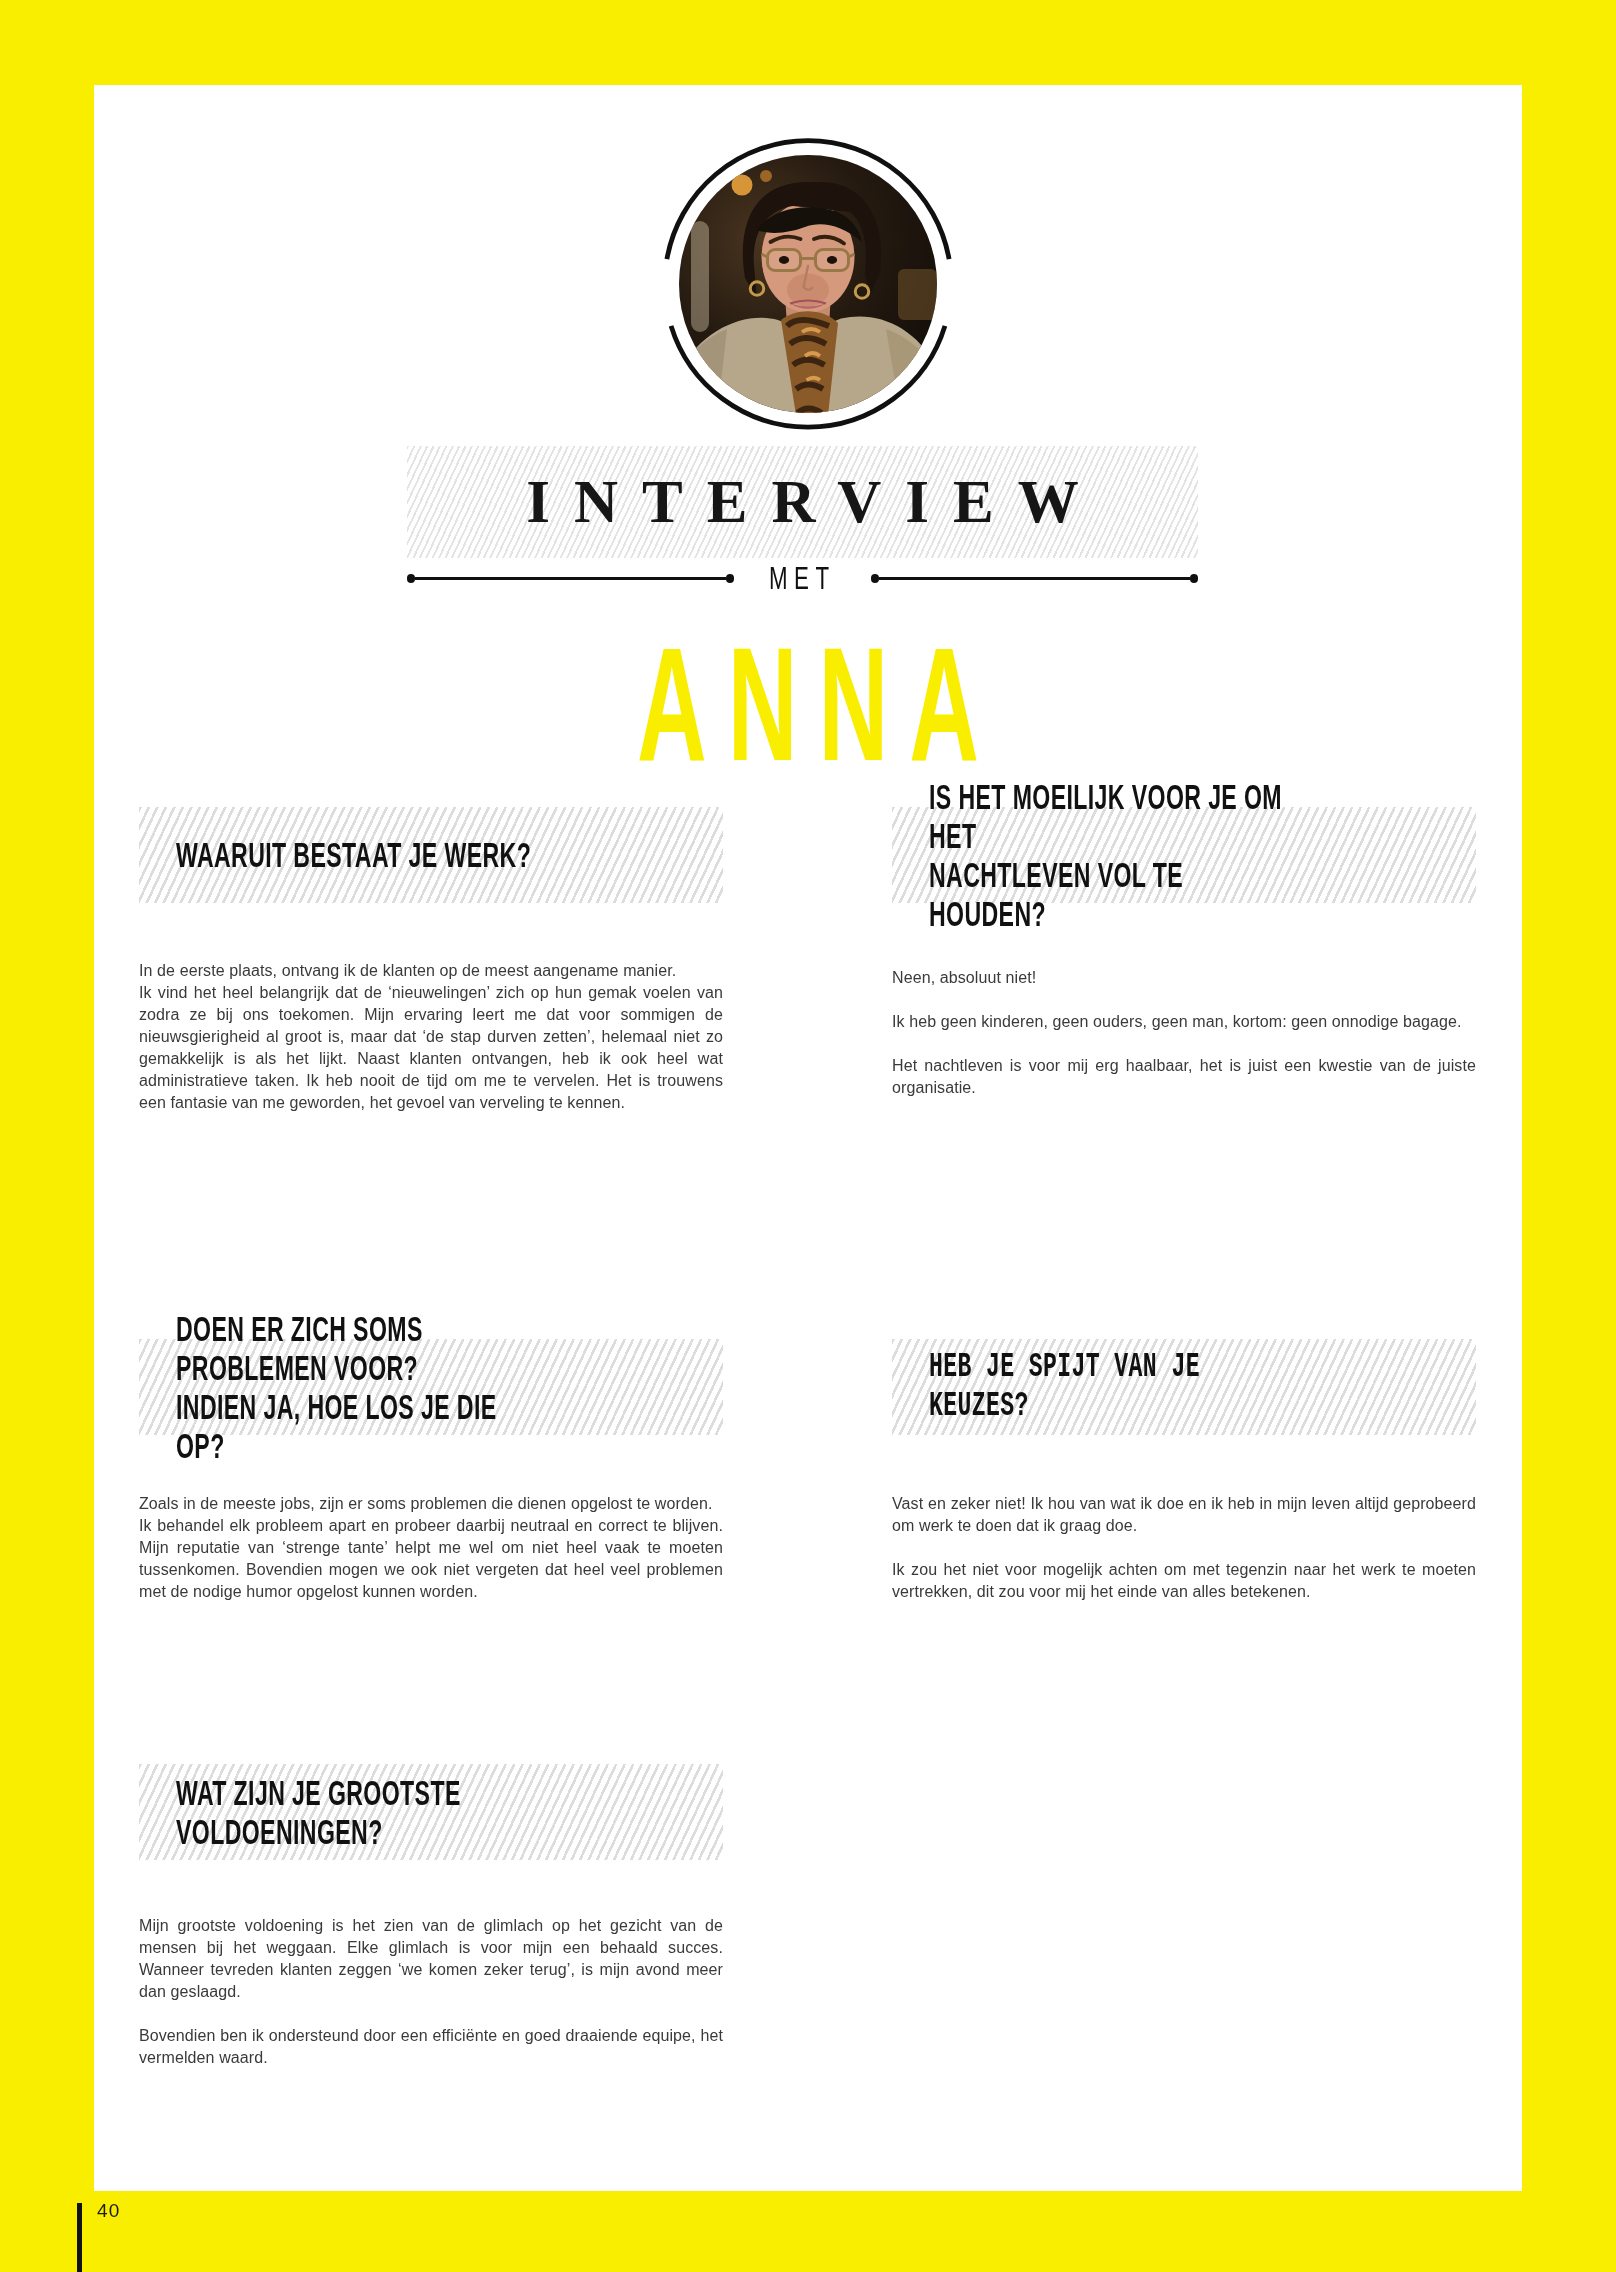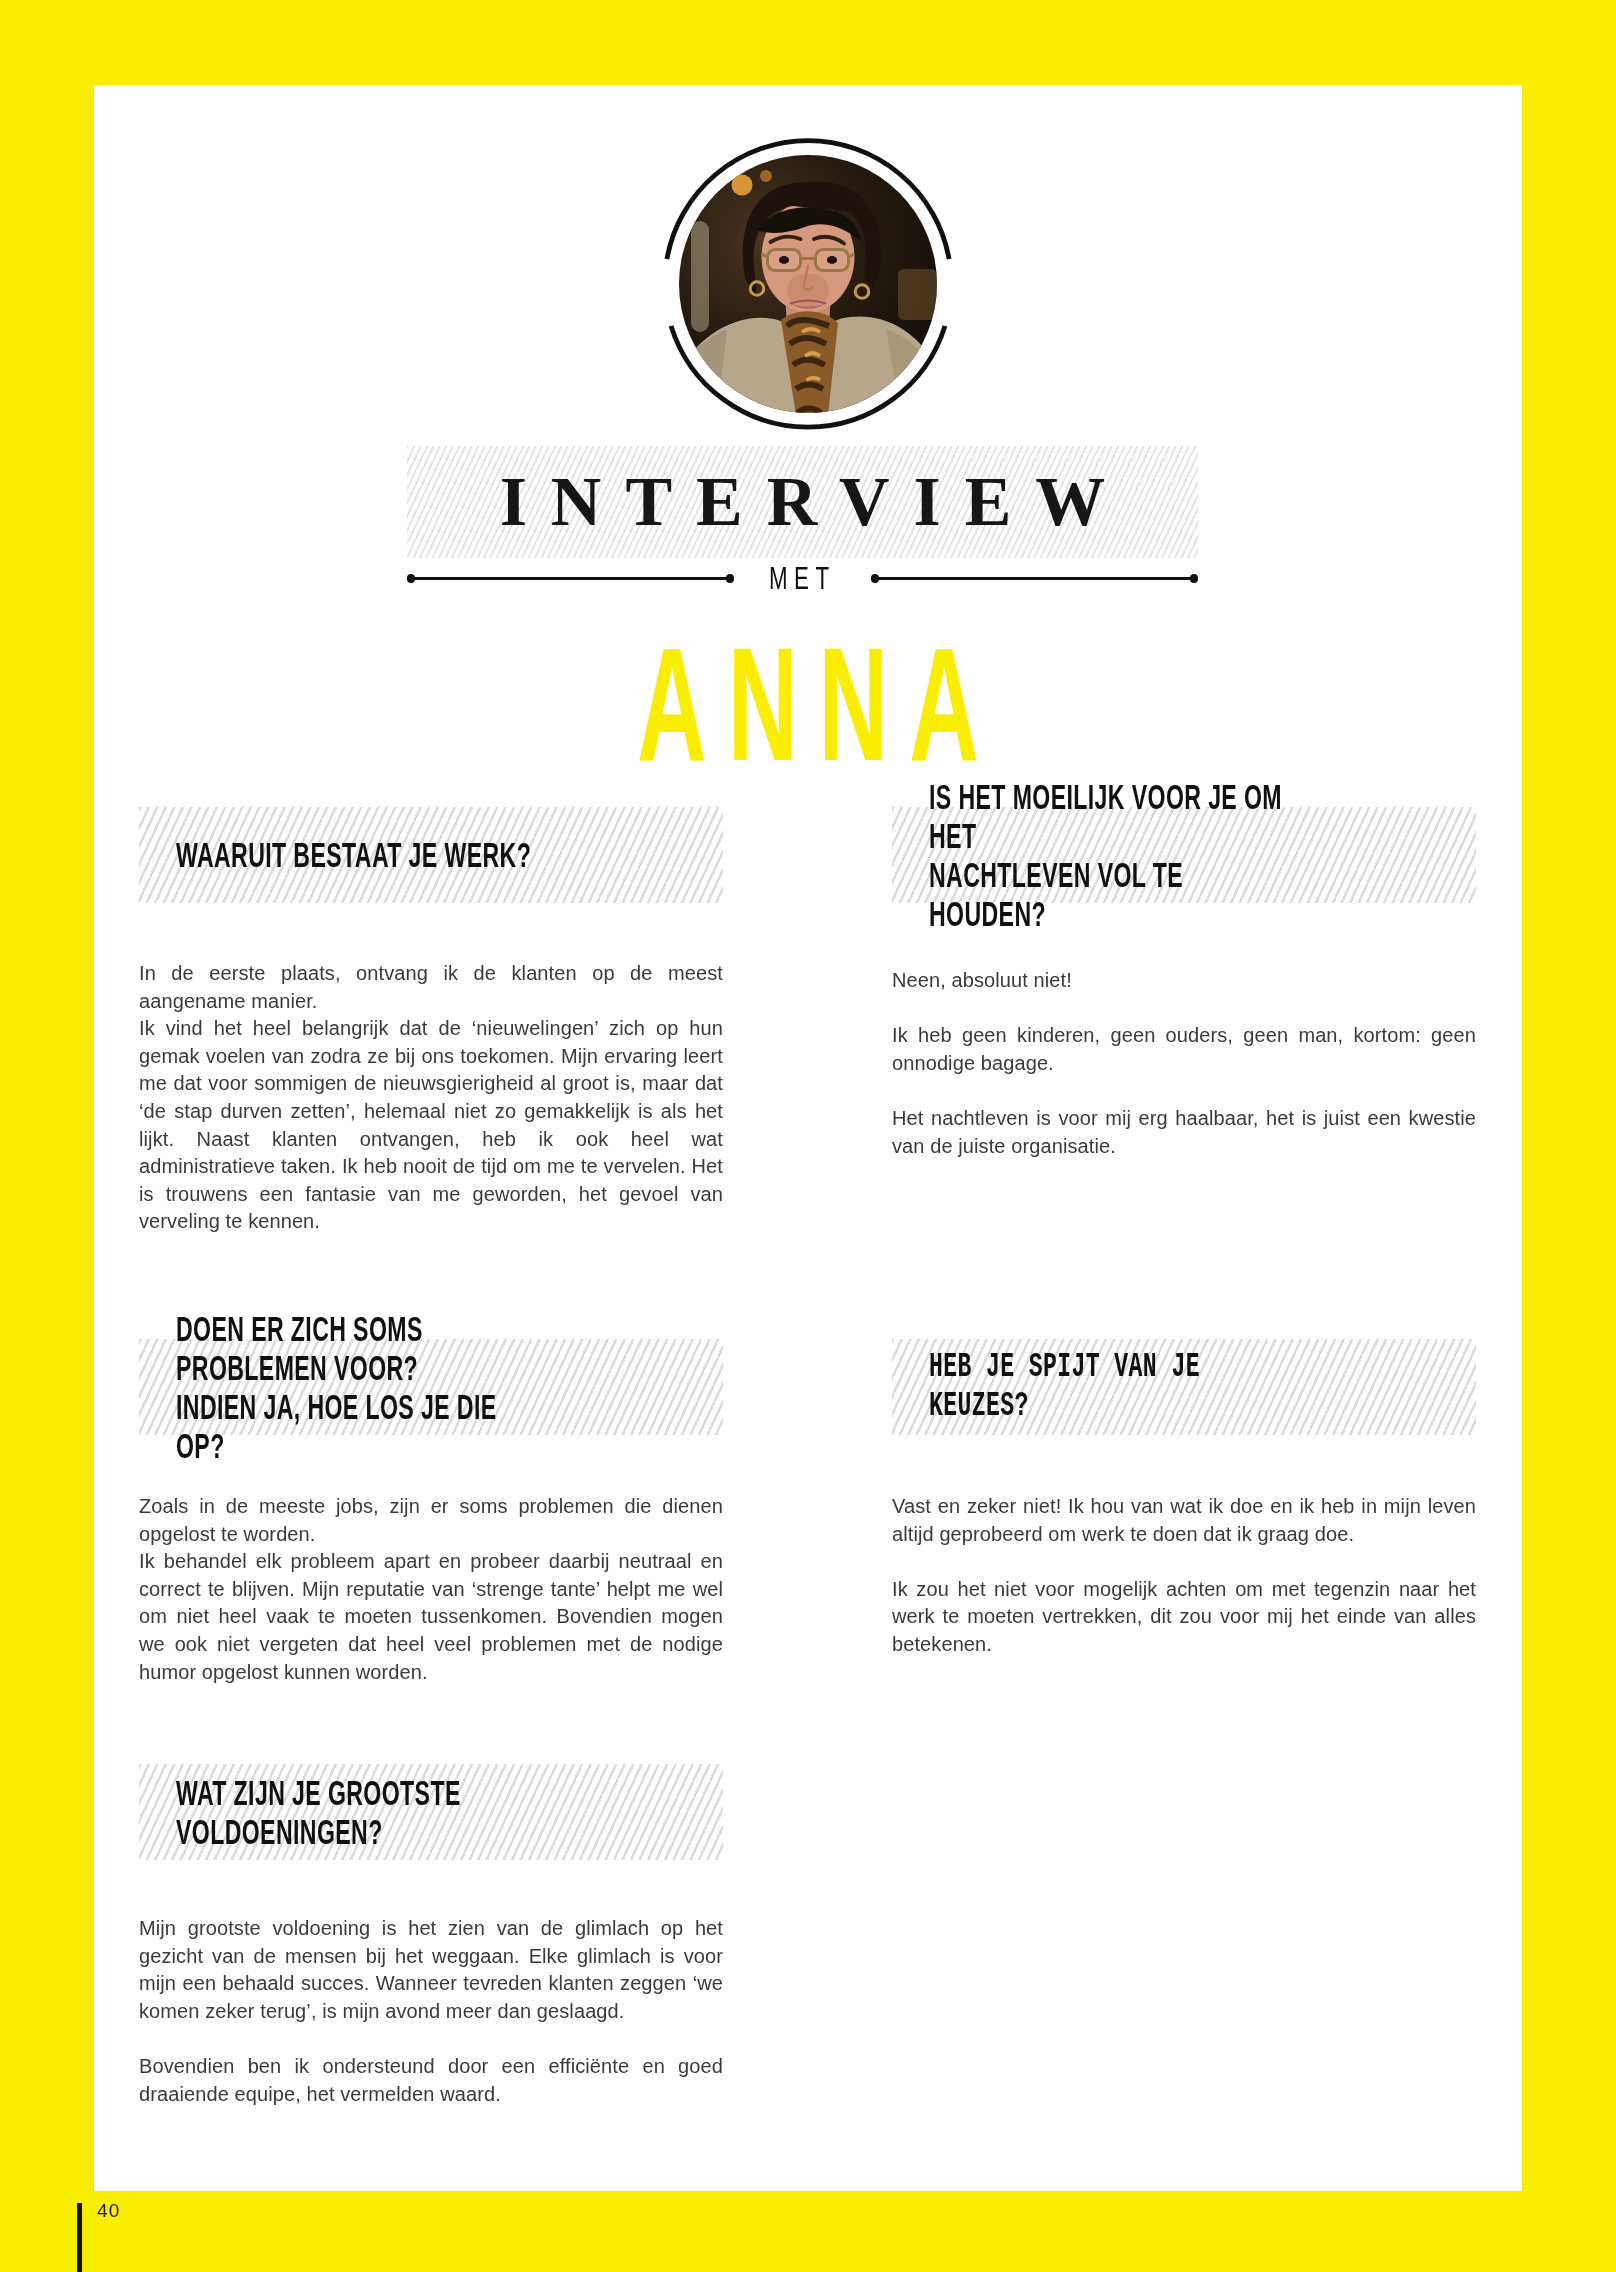--- a/index.html
+++ b/index.html
@@ -15,21 +15,21 @@
     background:#ffffff;
   }
   .abs{position:absolute;}
   
   .hatch{background:repeating-linear-gradient(115deg,var(--stripe-gray,#DCDCDC) 0 2.6px,#ffffff 2.6px 7.7px);}
   .hatch-fine{background:repeating-linear-gradient(115deg,var(--stripe-gray-fine,#E3E3E3) 0 1.9px,#ffffff 1.9px 5.8px);}
   
   .title-box{left:407px;top:446px;width:791px;height:112px;display:flex;align-items:center;justify-content:center;}
   .title-text{
     font-family:"Liberation Serif", serif;font-weight:bold;
-    font-size:70px;letter-spacing:24px;color:#161616;white-space:nowrap;
+    font-size:61px;letter-spacing:24px;color:#161616;white-space:nowrap;
     padding-left:24px; 
   }
   
   .met-row{left:407px;top:564px;width:791px;height:29px;display:flex;align-items:center;}
   .rule{flex:1;height:3.2px;background:#101010;}
   .dot{width:8.3px;height:8.3px;border-radius:50%;background:#101010;flex:0 0 auto;}
   .met{
     margin:0 22px;font-size:31px;letter-spacing:9px;color:#101010;
     display:inline-block;transform:scaleX(0.72);white-space:nowrap;
   }
@@ -43,21 +43,21 @@
   
   .qbox{width:584px;height:96px;display:flex;align-items:center;}
   .qtext{
     display:inline-block;margin-left:37px;
     font-weight:bold;font-size:35px;line-height:1.12;letter-spacing:0.6px;
     color:var(--heading-black,#111111);white-space:pre-line;
     transform:scaleX(0.66);transform-origin:left center;
   }
   
   .answer{
-    width:584px;font-size:20px;line-height:1.38;color:var(--text-dark,#3A3A3A);
+    width:584px;font-size:16px;line-height:1.38;color:var(--text-dark,#3A3A3A);
     text-align:justify;white-space:pre-line;letter-spacing:0.1px;
   }
   
   .quote-box{width:584px;height:348px;}
   .quote-text{
     display:inline-block;margin:59px 0 0 38px;
     font-weight:bold;font-size:61px;line-height:1.17;letter-spacing:1.3px;
     color:var(--quote-gray,#7D7D7D);white-space:pre-line;
     transform:scaleX(0.66);transform-origin:left top;
   }

